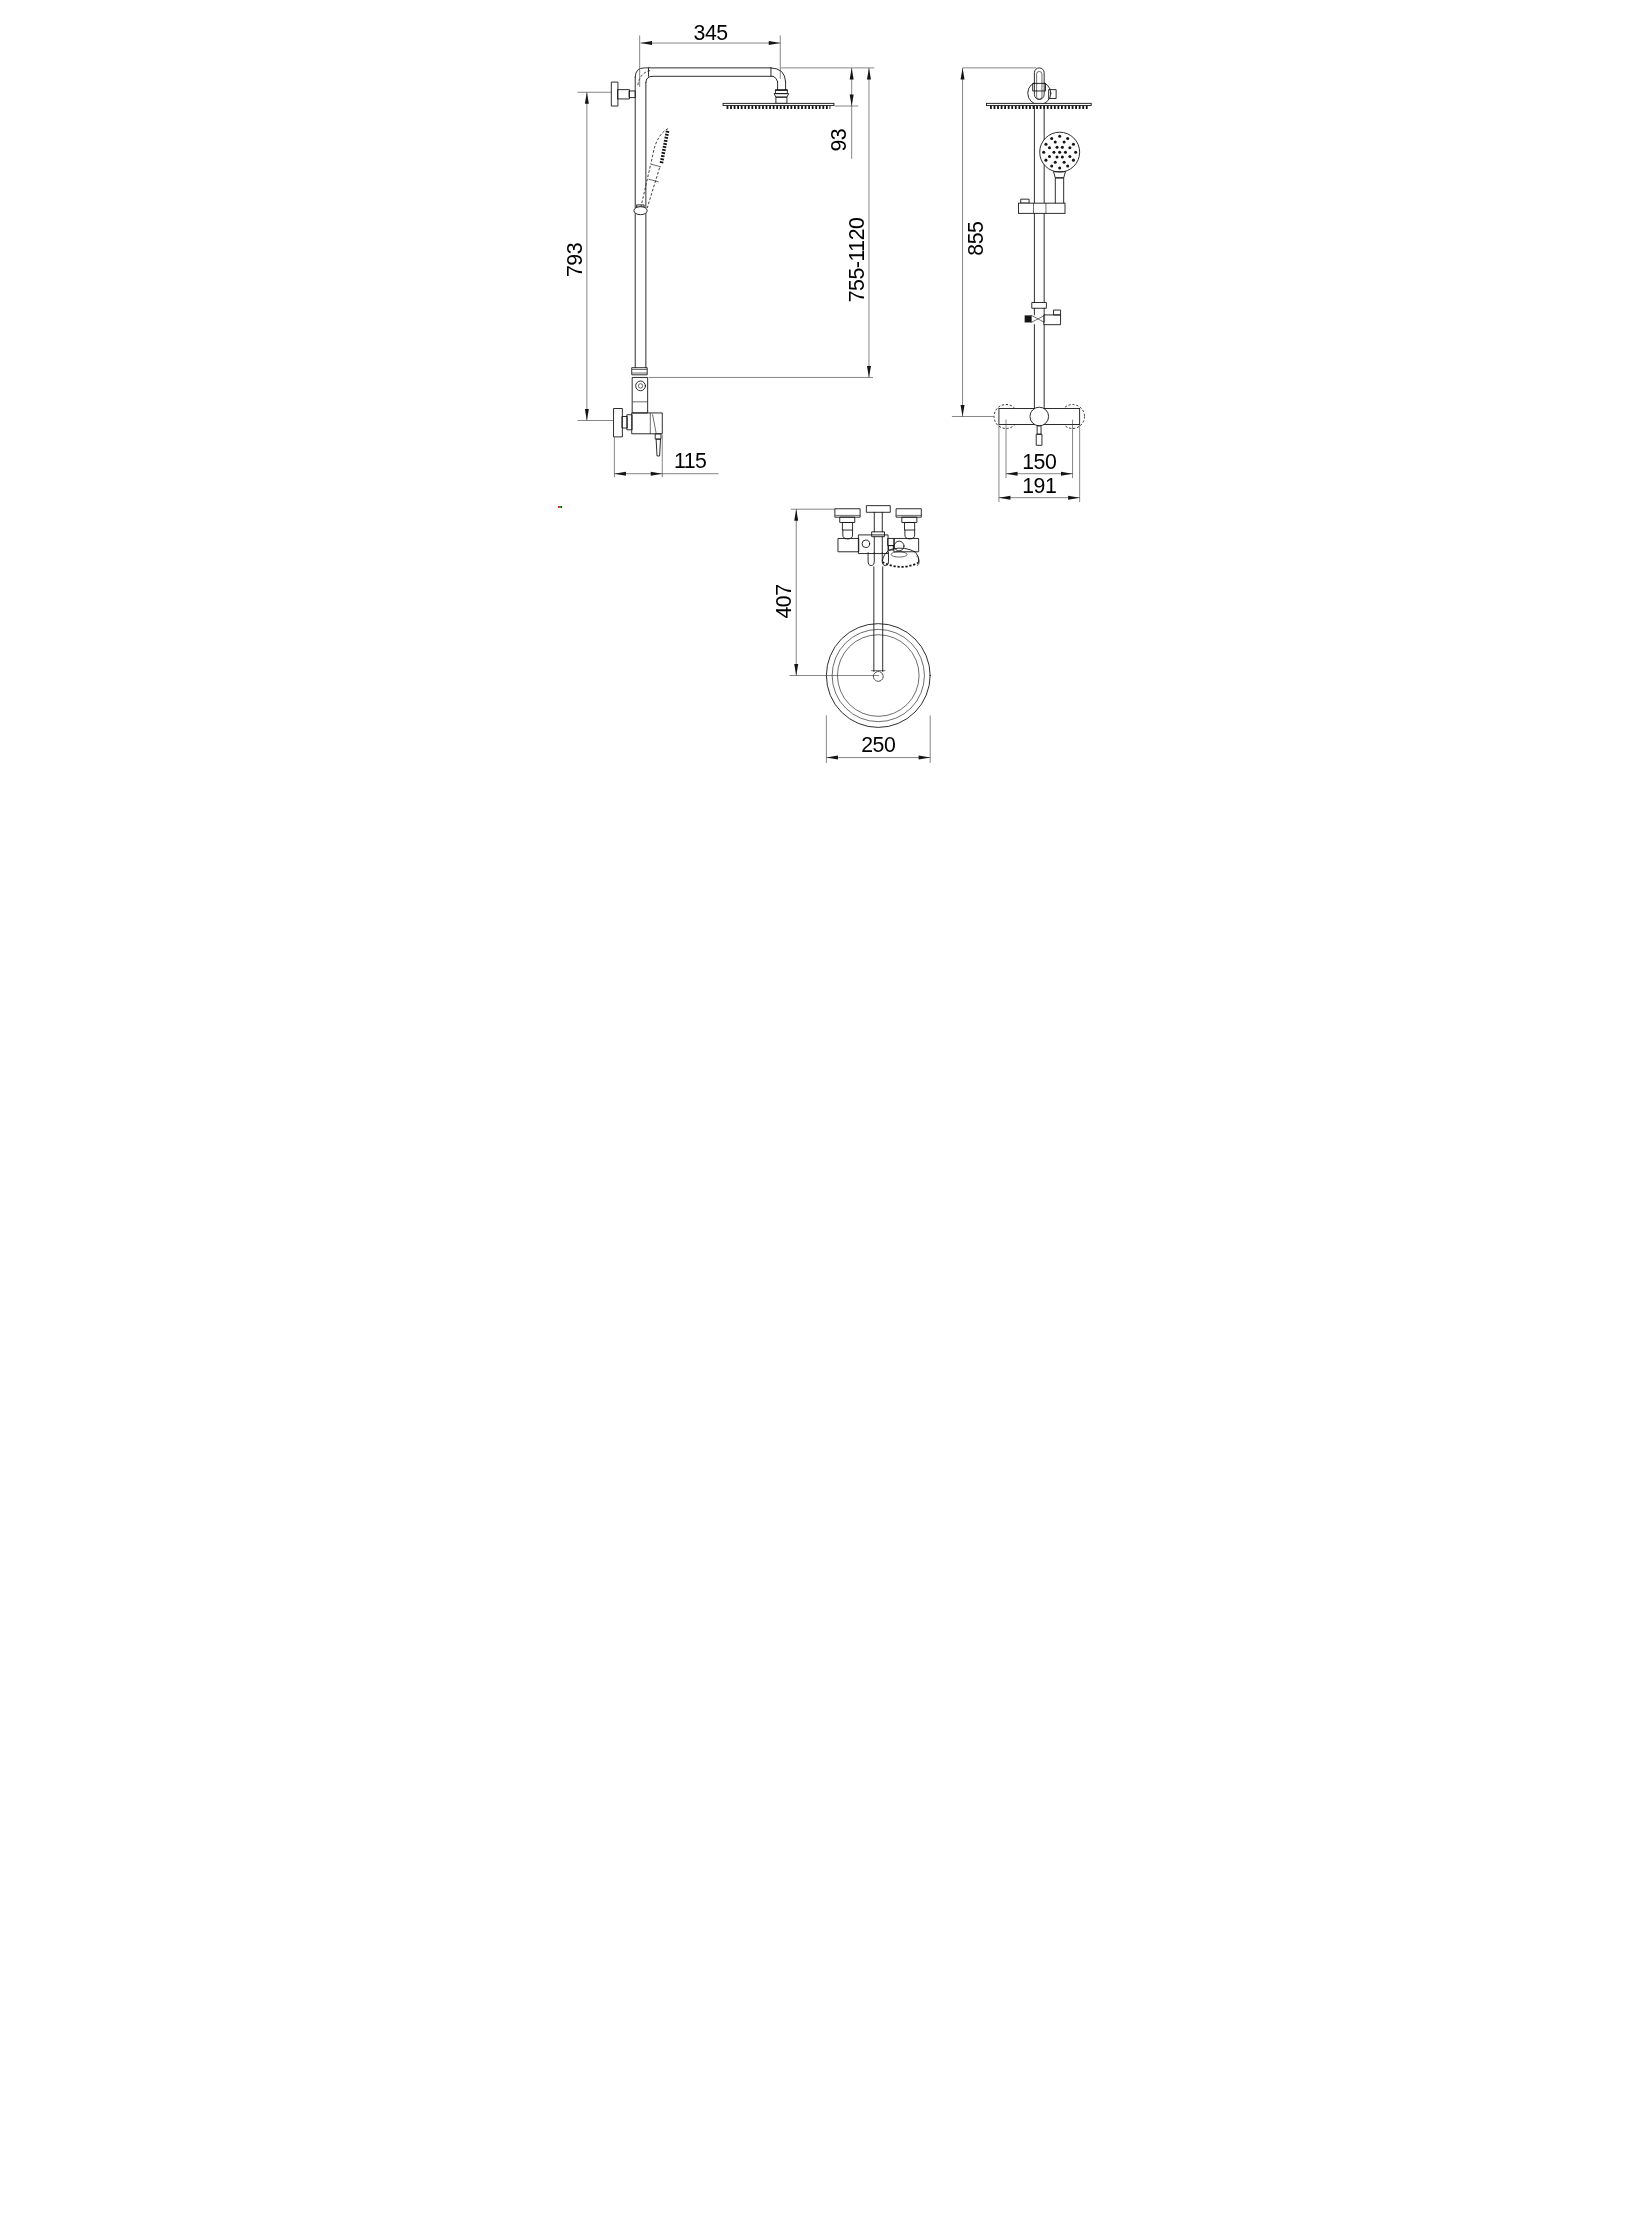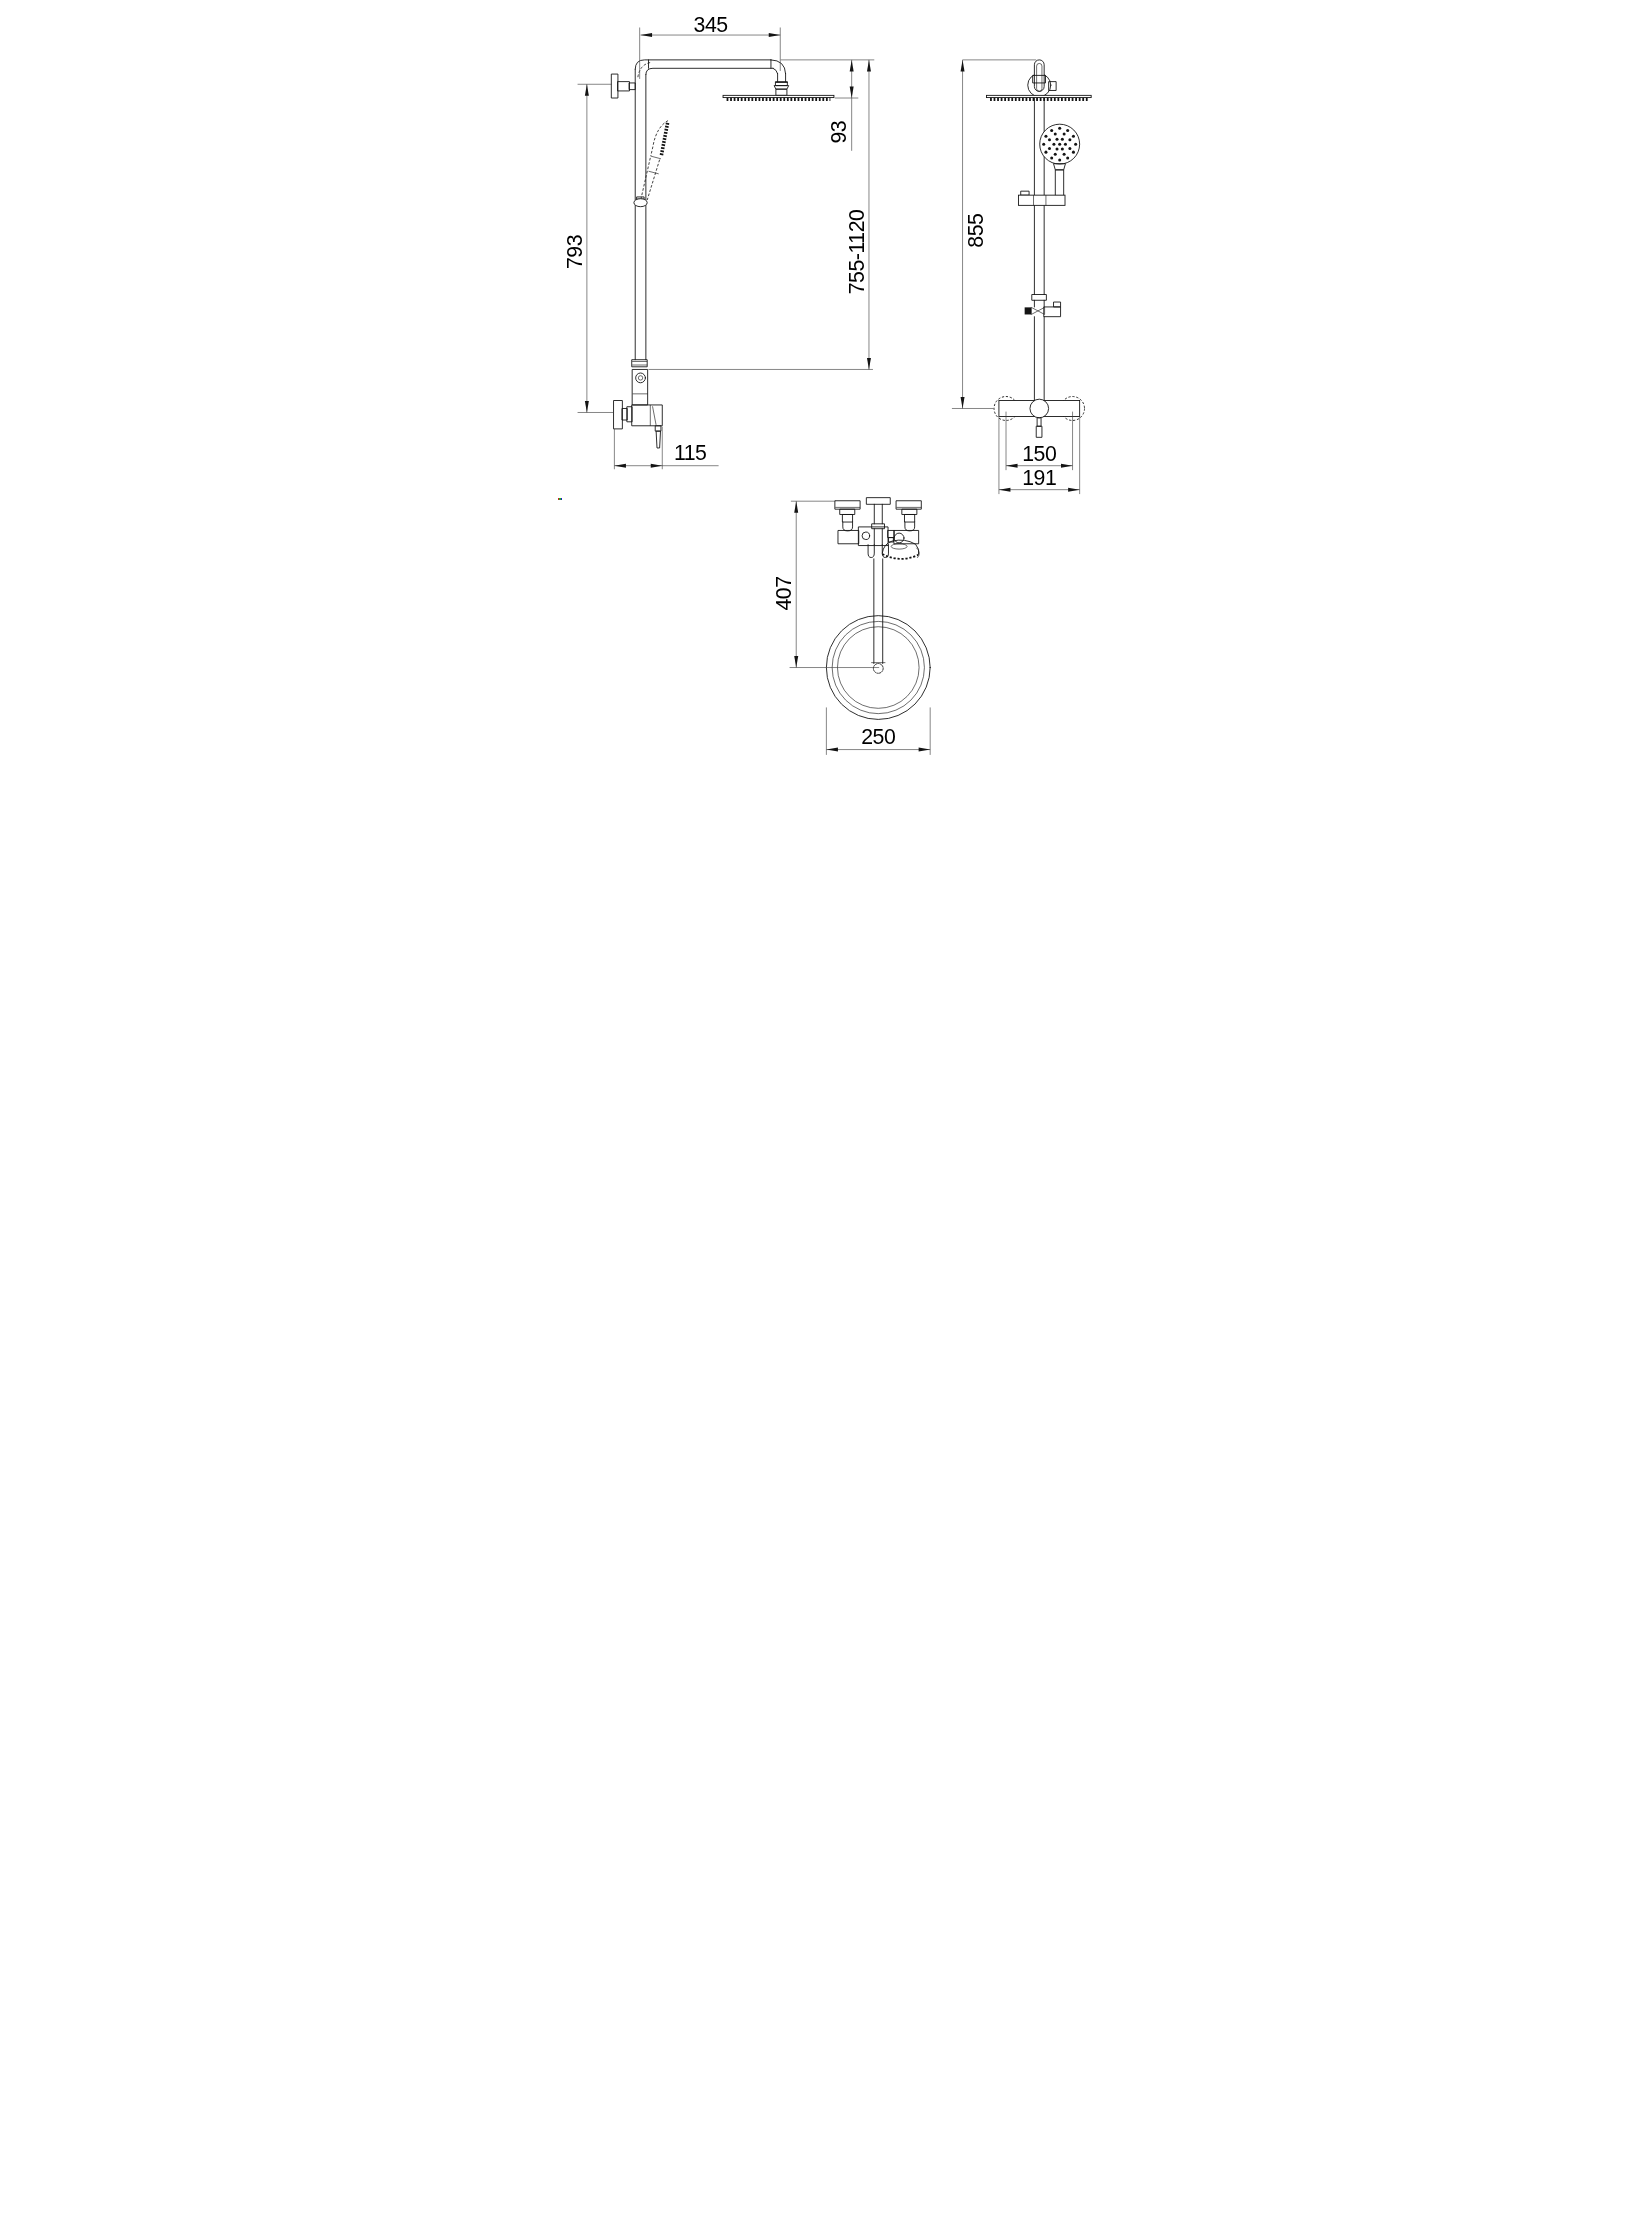--- a/index.html
+++ b/index.html
@@ -1,16 +1,16 @@
 <!DOCTYPE html>
 <html style="font-size:7px"><head>
 <meta charset="utf-8">
 <style>
   html,body{margin:0;padding:0;background:#ffffff;}
-  .sheet{position:relative;width:551px;height:758px;margin:0 auto;background:#fff;
+  .sheet{position:relative;width:551px;height:758px;margin:8px auto;background:#fff;
          font-family:"Liberation Sans", sans-serif;}
   svg{position:absolute;left:0;top:0;}
   .part{stroke:#141414;stroke-width:2;fill:none;stroke-linecap:round;stroke-linejoin:round;}
   .part-thin{stroke:#141414;stroke-width:1.4;fill:none;}
   .part-fill{stroke:#141414;stroke-width:2;fill:#ffffff;}
   .hidden-edge{stroke:#141414;stroke-width:1.8;fill:none;stroke-dasharray:6 4;}
   .dashc{stroke:#141414;stroke-width:2;fill:none;stroke-dasharray:5 4;}
   .dim{stroke:#3c3c3c;stroke-width:1.4;fill:none;}
   .arrow{fill:#141414;stroke:none;}
   .dot{fill:#141414;stroke:none;}

